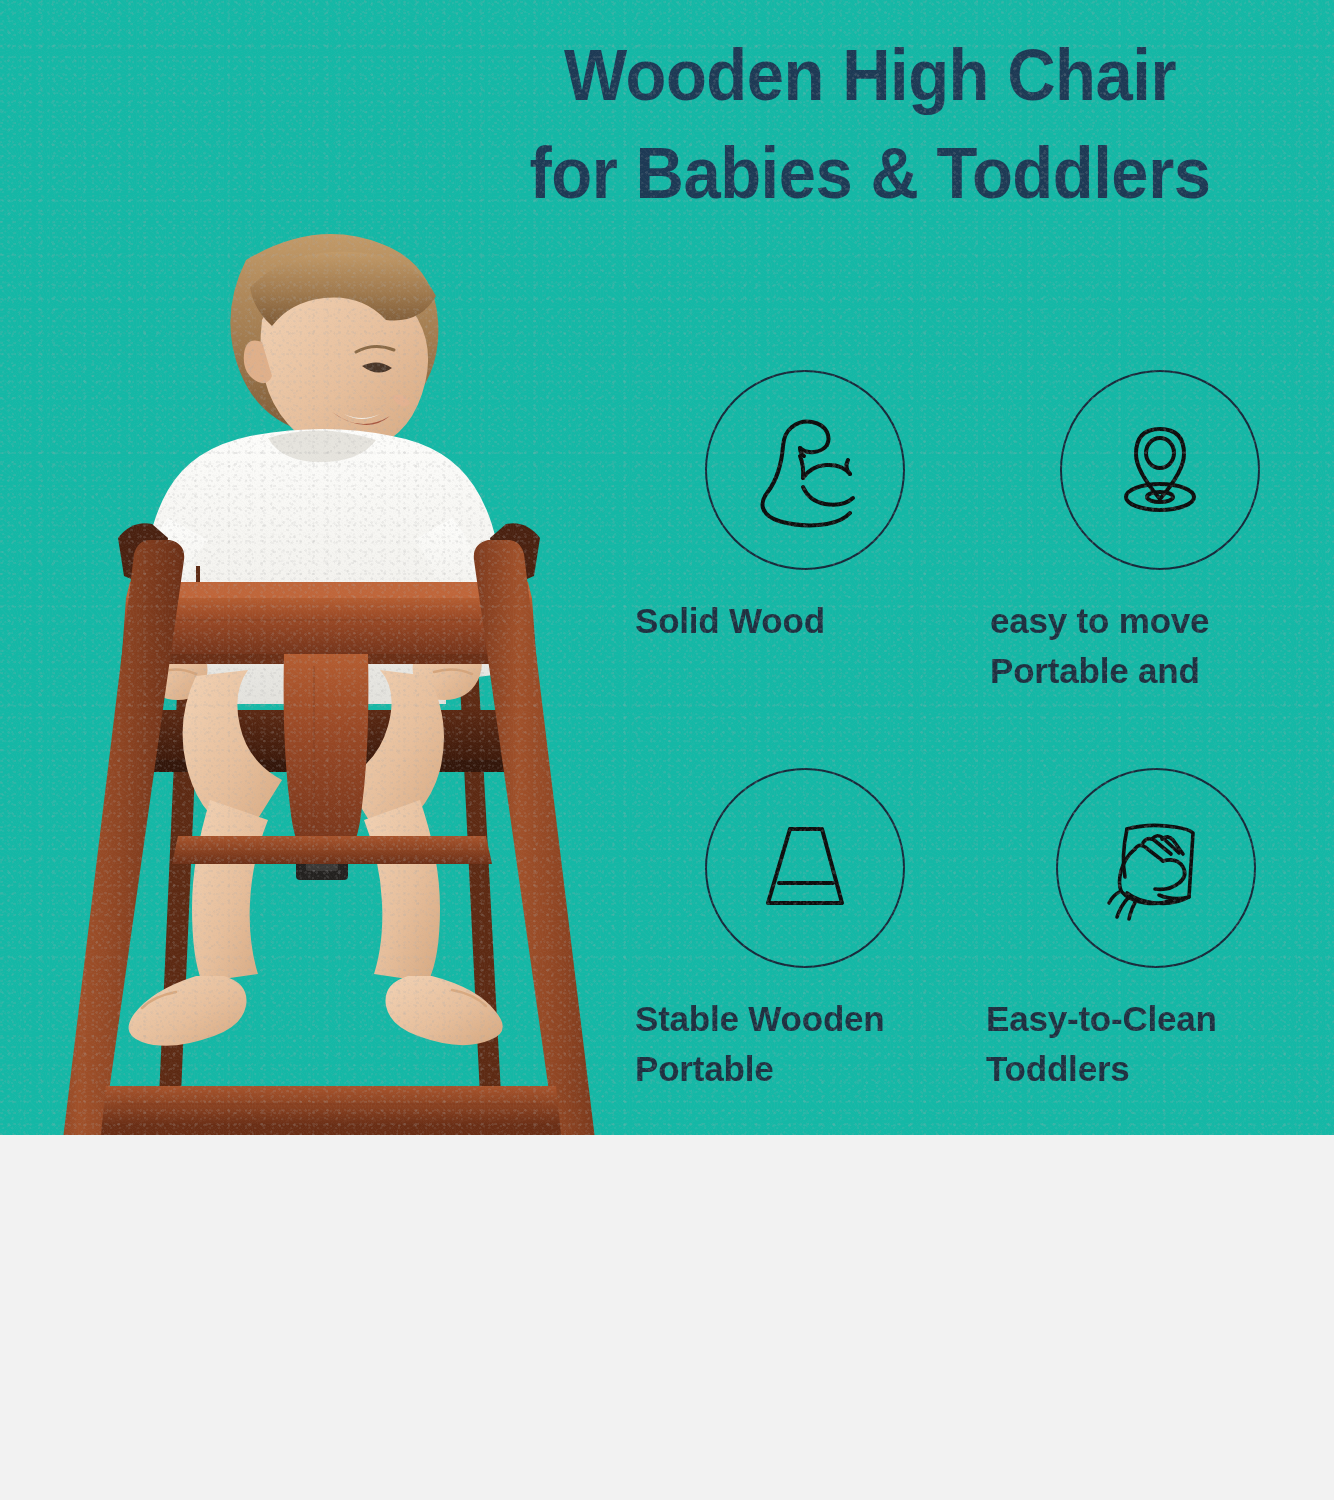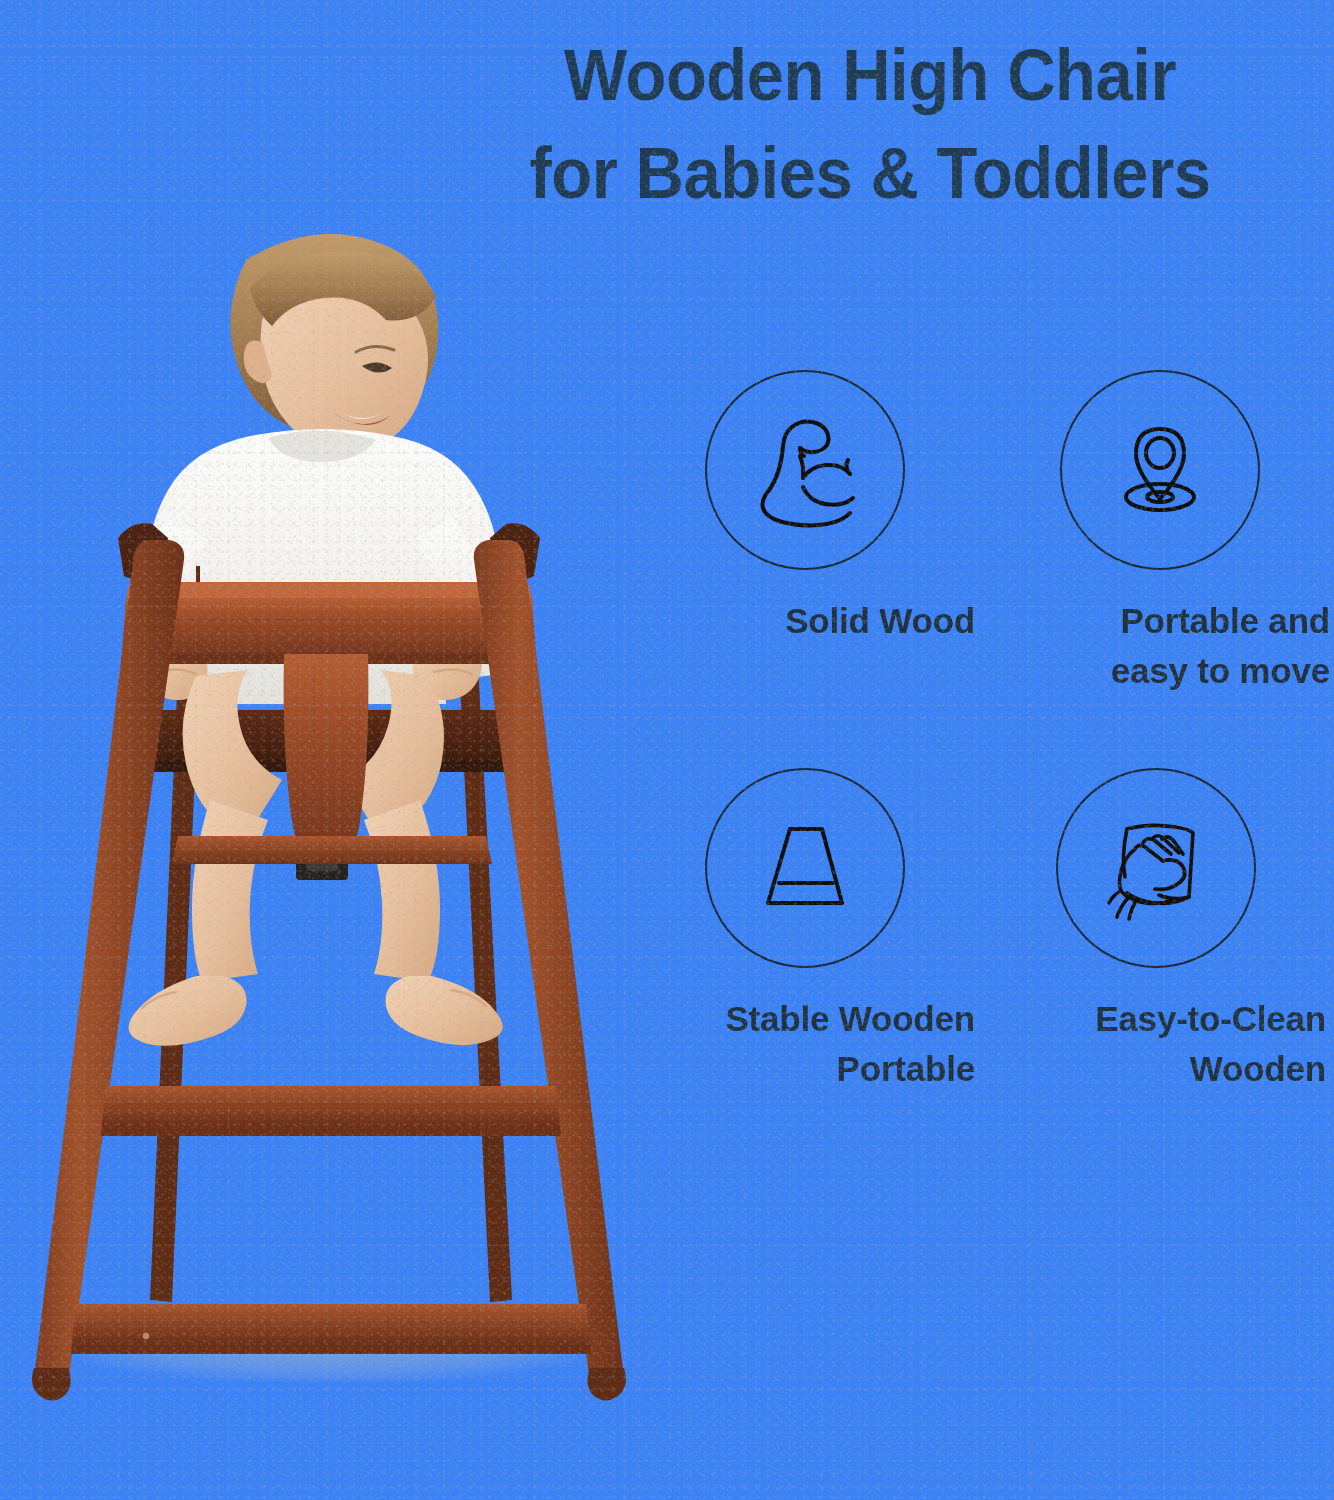--- a/index.html
+++ b/index.html
@@ -3,22 +3,22 @@
 <meta charset="utf-8">
 <style>
   html,body{margin:0;padding:0;}
   body{
     width:1334px;height:1500px;
     background:#f2f2f2;
     font-family:"Liberation Sans", sans-serif;
     overflow:hidden;
   }
   #stage{
-    position:relative;width:1334px;height:1500px;
-    background:#3b82f6;
+    position:relative;width:1334px;height:1135px;
+    background:#14b8a6;
     overflow:hidden;
   }
   
   .texture{
     position:absolute;inset:0;pointer-events:none;z-index:40;
     opacity:.55;
     background-image:
       radial-gradient(circle at 12% 18%, rgba(170,170,170,.30) 0 1.1px, transparent 1.4px),
       radial-gradient(circle at 47% 9%,  rgba(160,160,160,.26) 0 1.0px, transparent 1.3px),
       radial-gradient(circle at 78% 32%, rgba(175,175,175,.28) 0 1.2px, transparent 1.5px),
@@ -58,21 +58,21 @@
   .photo{
     position:absolute;left:0px;top:120px;width:660px;height:1340px;z-index:10;
   }
   .photo svg{display:block;width:100%;height:100%;}
 
   
   .features{
     position:absolute;left:640px;top:370px;width:694px;height:790px;z-index:20;
   }
   .feature{
-    position:absolute;width:340px;text-align:right;
+    position:absolute;width:340px;text-align:left;
   }
   .f-tl{left:-5px;top:0px;}
   .f-tr{left:350px;top:0px;}
   .f-bl{left:-5px;top:398px;}
   .f-br{left:346px;top:398px;}
 
   .icon-circle{
     width:196px;height:196px;margin:0 auto;
     border:2.5px solid #17293a;
     border-radius:50%;
@@ -261,22 +261,22 @@
         <svg width="130" height="130" viewBox="0 0 130 130">
           <g fill="none" stroke="#0d0d0d" stroke-width="4" stroke-linecap="round" stroke-linejoin="round">
             <path d="M65 24 q-24 0 -24 25 q0 17 24 45 q24 -28 24 -45 q0 -25 -24 -25 Z"></path>
             <ellipse cx="65" cy="48" rx="14" ry="15"></ellipse>
             <ellipse cx="65" cy="92" rx="34" ry="13"></ellipse>
             <ellipse cx="65" cy="92" rx="13" ry="5"></ellipse>
           </g>
         </svg>
       </div>
       <div class="feature-label">
+        <span>easy to move</span>
         <span>Portable and</span>
-        <span>easy to move</span>
       </div>
     </div>
 
     <div class="feature f-bl">
       <div class="icon-circle">
         <svg width="130" height="130" viewBox="0 0 130 130">
           <g fill="none" stroke="#0d0d0d" stroke-width="4" stroke-linecap="round" stroke-linejoin="round">
             <path d="M50 26 L82 26 L102 100 L28 100 Z"></path>
             <path d="M39 80 L93 80"></path>
           </g>
@@ -303,21 +303,21 @@
             <path d="M44 46 q-10 8 -14 22 q-3 12 0 20"></path>
             <path d="M30 88 q-8 4 -12 12"></path>
             <path d="M38 94 q-8 8 -12 20"></path>
             <path d="M46 96 q-6 10 -8 20"></path>
             <path d="M30 88 q8 10 24 12 q16 2 28 -4"></path>
           </g>
         </svg>
       </div>
       <div class="feature-label">
         <span>Easy-to-Clean</span>
-        <span>Wooden</span>
+        <span>Toddlers</span>
       </div>
     </div>
 
   </div>
 
   <div class="texture"></div>
   <div class="texture2"></div>
 </div>
 
 </body></html>

